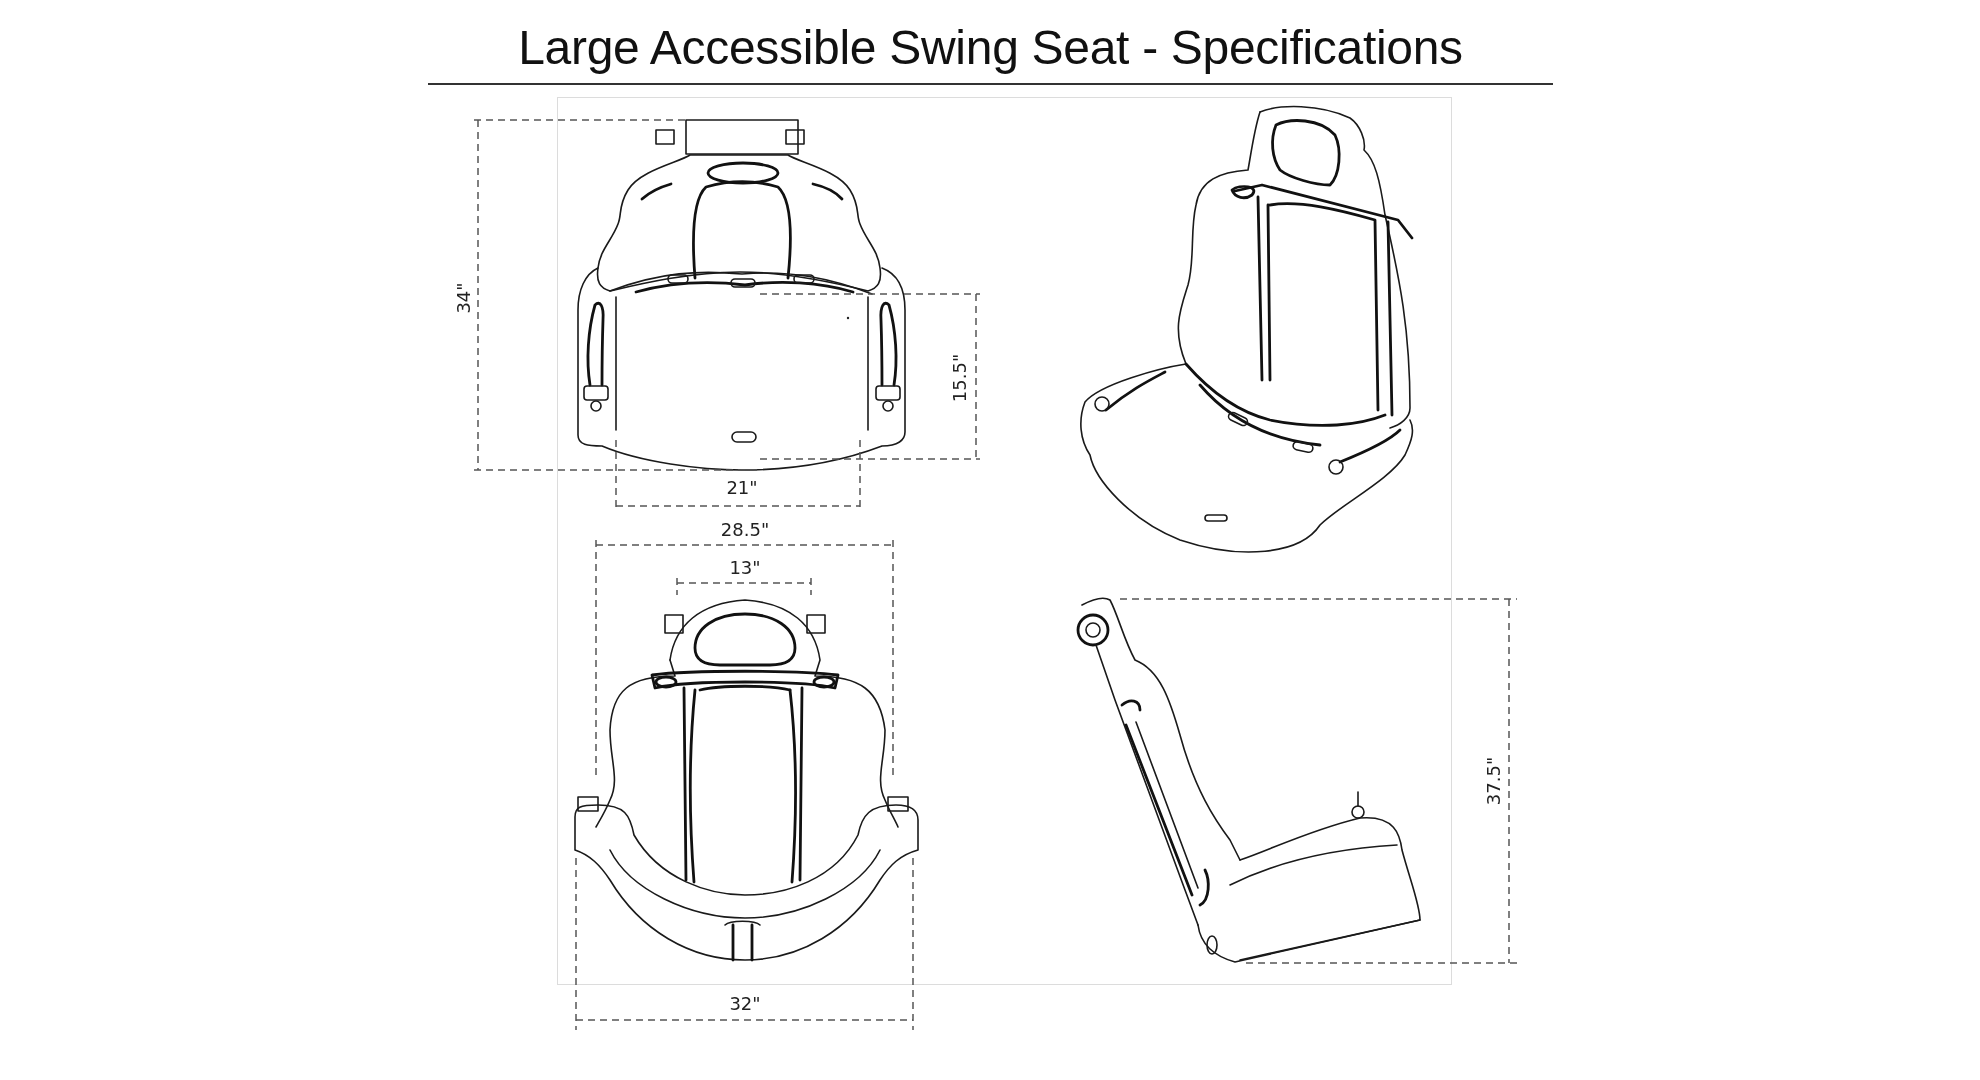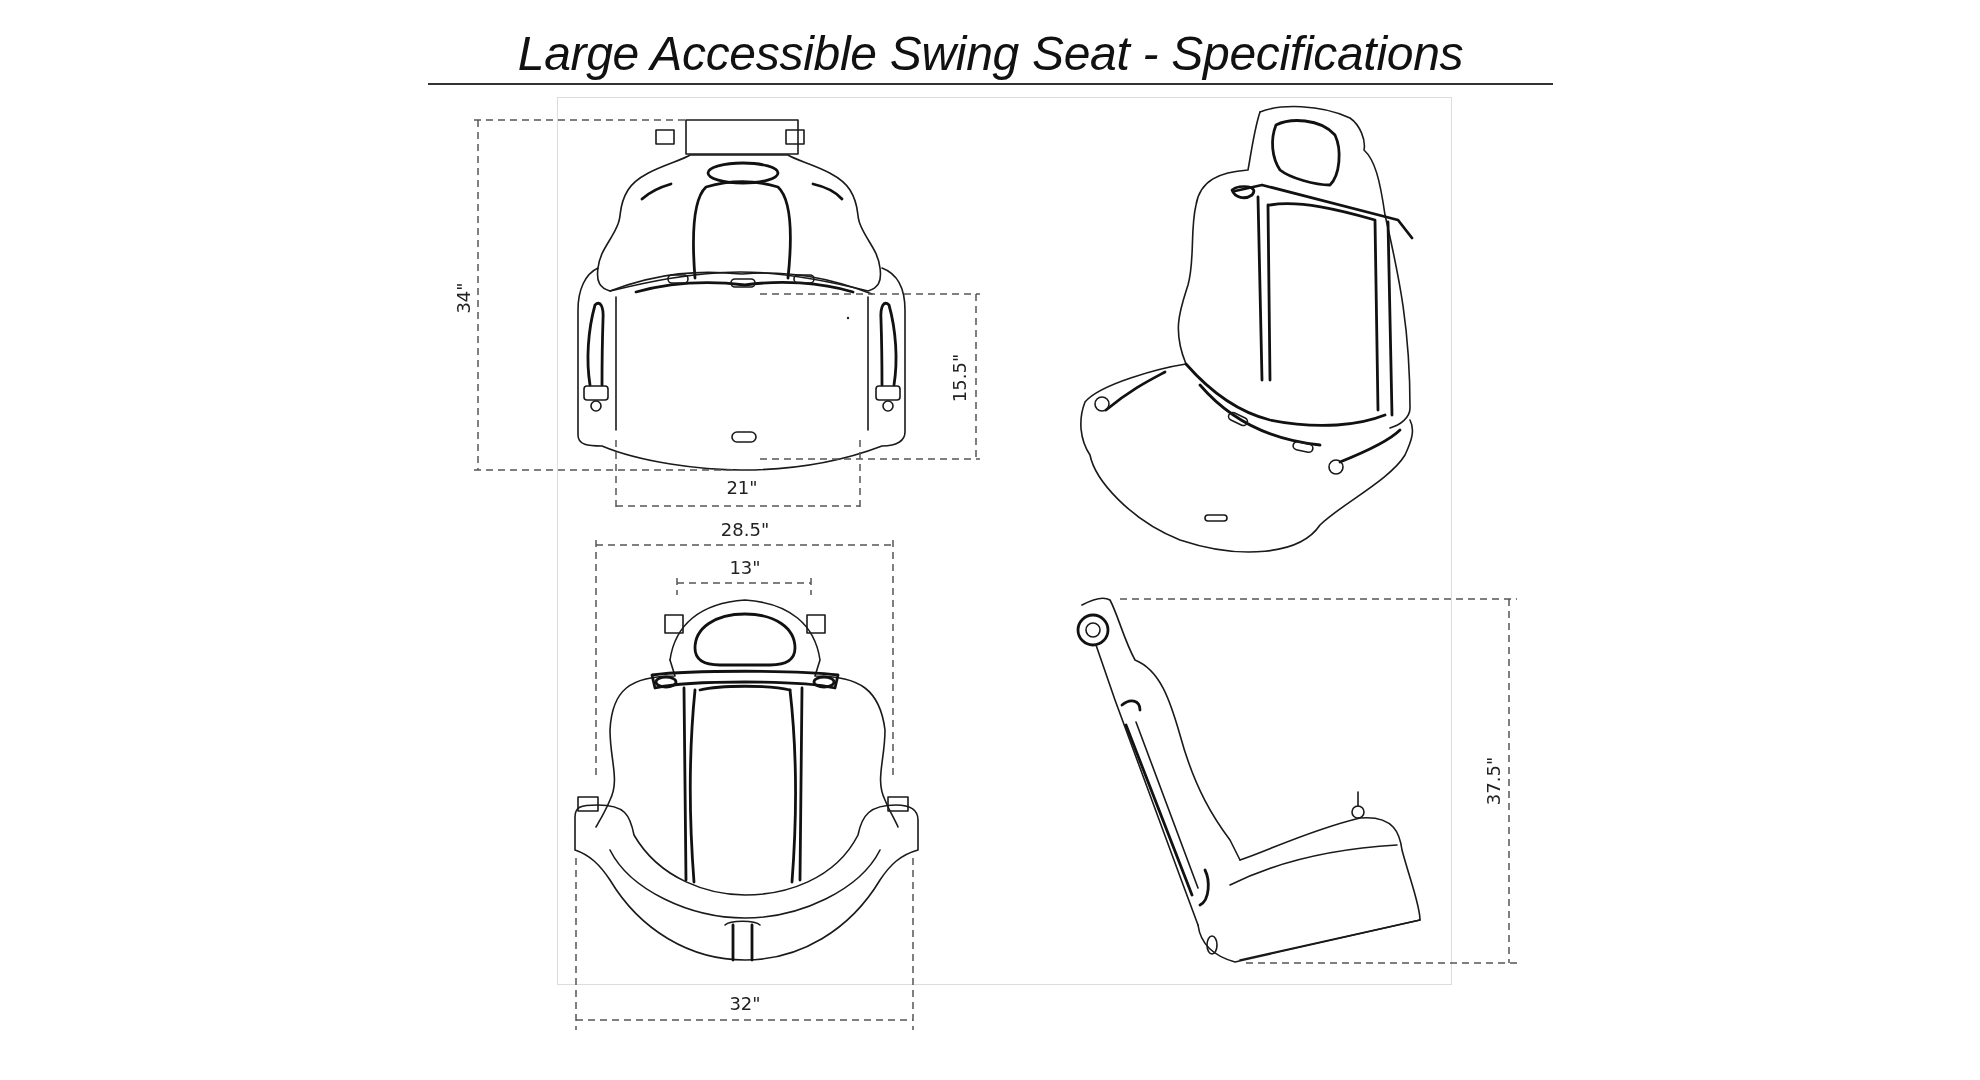--- a/index.html
+++ b/index.html
@@ -1,17 +1,17 @@
 <!DOCTYPE html>
 <html><head>
 <meta charset="utf-8">
 <style>
   html, body { margin:0; padding:0; background:#ffffff; }
   body { width:1980px; height:1080px; position:relative; overflow:hidden; font-family:"Liberation Sans", sans-serif; }
-  .title { position:absolute; left:428px; width:1125px; top:26px; text-align:center; font-size:48px; color:#111; letter-spacing:-0.3px; font-family:"Liberation Sans", sans-serif;font-style:italic; }
+  .title { position:absolute; left:428px; width:1125px; top:20px; text-align:center; font-size:48px; color:#111; letter-spacing:-0.3px; font-family:"Liberation Sans", sans-serif; }
   .title-rule { position:absolute; left:428px; top:83px; width:1125px; height:2px; background:#333; }
   .frame { position:absolute; left:557px; top:97px; width:895px; height:888px; border:1.5px solid #dcdcdc; box-sizing:border-box; }
   svg.drawing { position:absolute; left:0; top:0; }
   .dim { font-family:"DejaVu Sans", sans-serif; font-size:18px; fill:#222; }
   .ln { fill:none; stroke:#1a1a1a; stroke-width:1.6; stroke-linejoin:round; stroke-linecap:round; }
   .lnb { fill:none; stroke:#111; stroke-width:2.8; stroke-linejoin:round; stroke-linecap:round; }
   .dash { fill:none; stroke:#555; stroke-width:1.5; stroke-dasharray:7 5; }
 </style>
 </head>
 <body>

